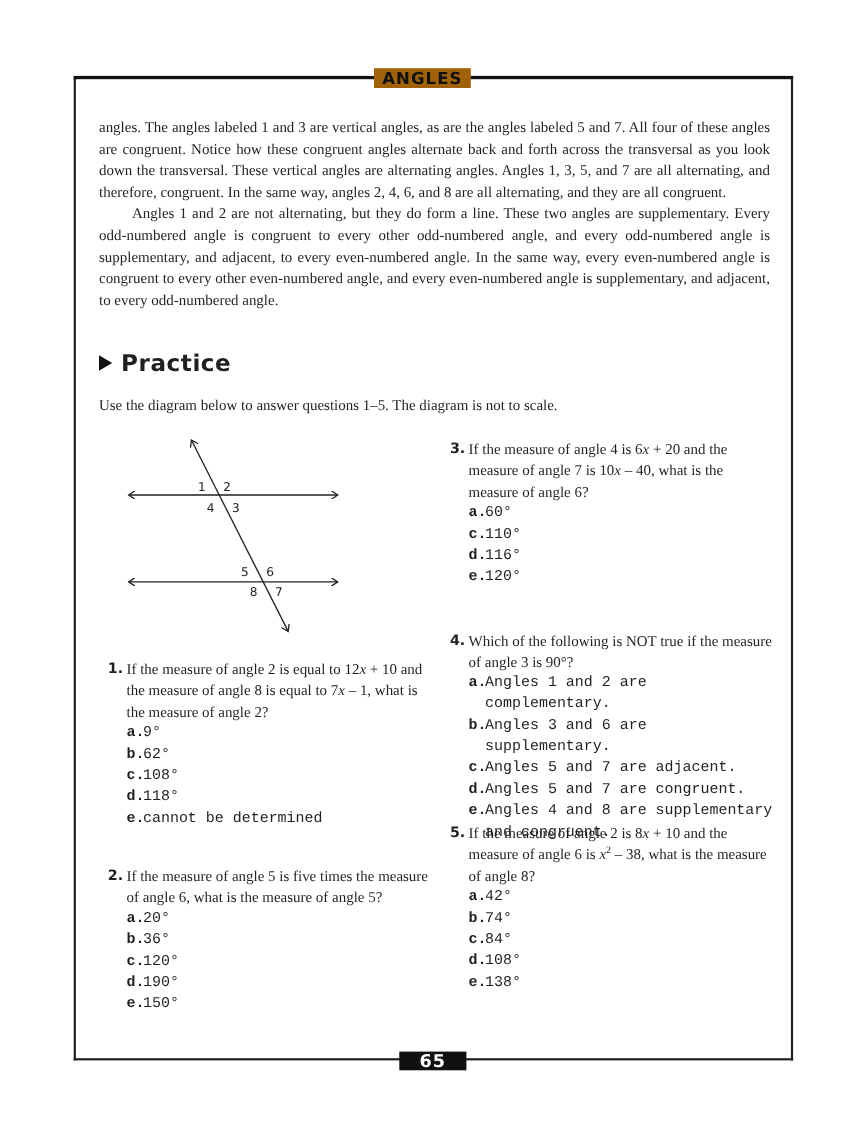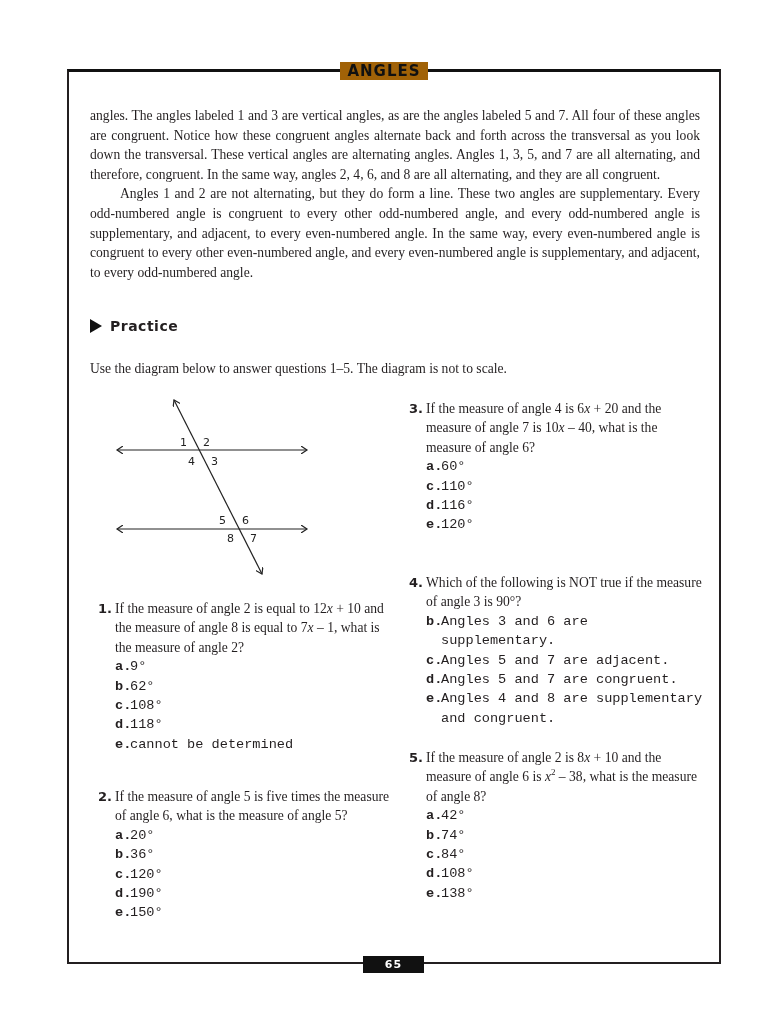--- a/index.html
+++ b/index.html
@@ -5,28 +5,28 @@
   html, body { margin: 0; padding: 0; background: #ffffff; }
   body { width: 768px; height: 1024px; position: relative; overflow: hidden; color: #231f20;
          font-family: "Liberation Serif", "DejaVu Serif", serif; }
   .frame { position: absolute; left: 67px; top: 69px; width: 654px; height: 895px;
            border-left: 2px solid #231f20; border-right: 2px solid #231f20;
            border-bottom: 2px solid #231f20; border-top: 3px solid #111; box-sizing: border-box; }
   .running-head { position: absolute; top: 62px; left: 0; width: 768px; text-align: center; }
   .running-head span { background: #a16207; padding: 0 7px; font-family: "DejaVu Sans", sans-serif;
            font-weight: bold; font-size: 15px; letter-spacing: 1px; color: #111; }
   .folio { position: absolute; left: 363px; top: 956px; width: 61px; height: 17px; background: #111;
-           color: #fff; font-family: "DejaVu Sans", sans-serif; font-weight: bold; font-size: 11px;
+           color: #fff; font-family: "DejaVu Sans", sans-serif; font-weight: bold; font-size: 16px;
            text-align: center; line-height: 17px; letter-spacing: 1px; }
   .body-text { position: absolute; left: 90px; top: 106px; width: 610px; font-size: 13.6px; line-height: 19.6px;
                text-align: justify; }
   .body-text p { margin: 0; }
   .body-text p.indent { text-indent: 30px; }
   .section-head { position: absolute; left: 90px; top: 318px; font-family: "DejaVu Sans", sans-serif;
-                  font-weight: bold; font-size: 14px; letter-spacing: 0.5px; display: flex; align-items: center; }
+                  font-weight: bold; font-size: 21px; letter-spacing: 0.5px; display: flex; align-items: center; }
   .tri { width: 0; height: 0; border-left: 12px solid #111; border-top: 7px solid transparent;
          border-bottom: 7px solid transparent; margin-right: 8px; }
   .intro { position: absolute; left: 90px; top: 361px; font-size: 13.6px; }
   .diagram { position: absolute; left: 105px; top: 390px; width: 220px; height: 195px; }
   .q { position: absolute; font-size: 13.6px; line-height: 19.4px; }
   .q .num { position: absolute; left: -17px; top: 0; font-family: "DejaVu Sans", sans-serif; font-weight: bold; font-size: 13px; }
   .q .stem { margin: 0; }
   .q .opt { margin: 0; padding-left: 15px; text-indent: -15px; font-family: Liberation Mono, monospace; }
   .q .opt b { display: inline-block; width: 15px; text-indent: 0; font-weight: bold; }
   .q1 { left: 115px; top: 599px; width: 280px; }
@@ -101,20 +101,21 @@
   <p class="stem"><span>If the measure of angle 4 is 6</span><i>x</i><span> + 20 and the measure of angle 7 is 10</span><i>x</i><span> – 40, what is the measure of angle 6?</span></p>
   <p class="opt"><b>a.</b><span>60°</span></p>
   <p class="opt"><b>c.</b><span>110°</span></p>
   <p class="opt"><b>d.</b><span>116°</span></p>
   <p class="opt"><b>e.</b><span>120°</span></p>
 </div>
 
 <div class="q q4">
   <span class="num">4.</span>
   <p class="stem"><span>Which of the following is NOT true if the measure of angle 3 is 90°?</span></p>
+  <p class="opt"><b>a.</b><span>Angles 1 and 2 are complementary.</span></p>
   <p class="opt"><b>b.</b><span>Angles 3 and 6 are supplementary.</span></p>
   <p class="opt"><b>c.</b><span>Angles 5 and 7 are adjacent.</span></p>
   <p class="opt"><b>d.</b><span>Angles 5 and 7 are congruent.</span></p>
   <p class="opt"><b>e.</b><span>Angles 4 and 8 are supplementary and congruent.</span></p>
 </div>
 
 <div class="q q5">
   <span class="num">5.</span>
   <p class="stem"><span>If the measure of angle 2 is 8</span><i>x</i><span> + 10 and the measure of angle 6 is </span><i>x</i><sup>2</sup><span> – 38, what is the measure of angle 8?</span></p>
   <p class="opt"><b>a.</b><span>42°</span></p>

